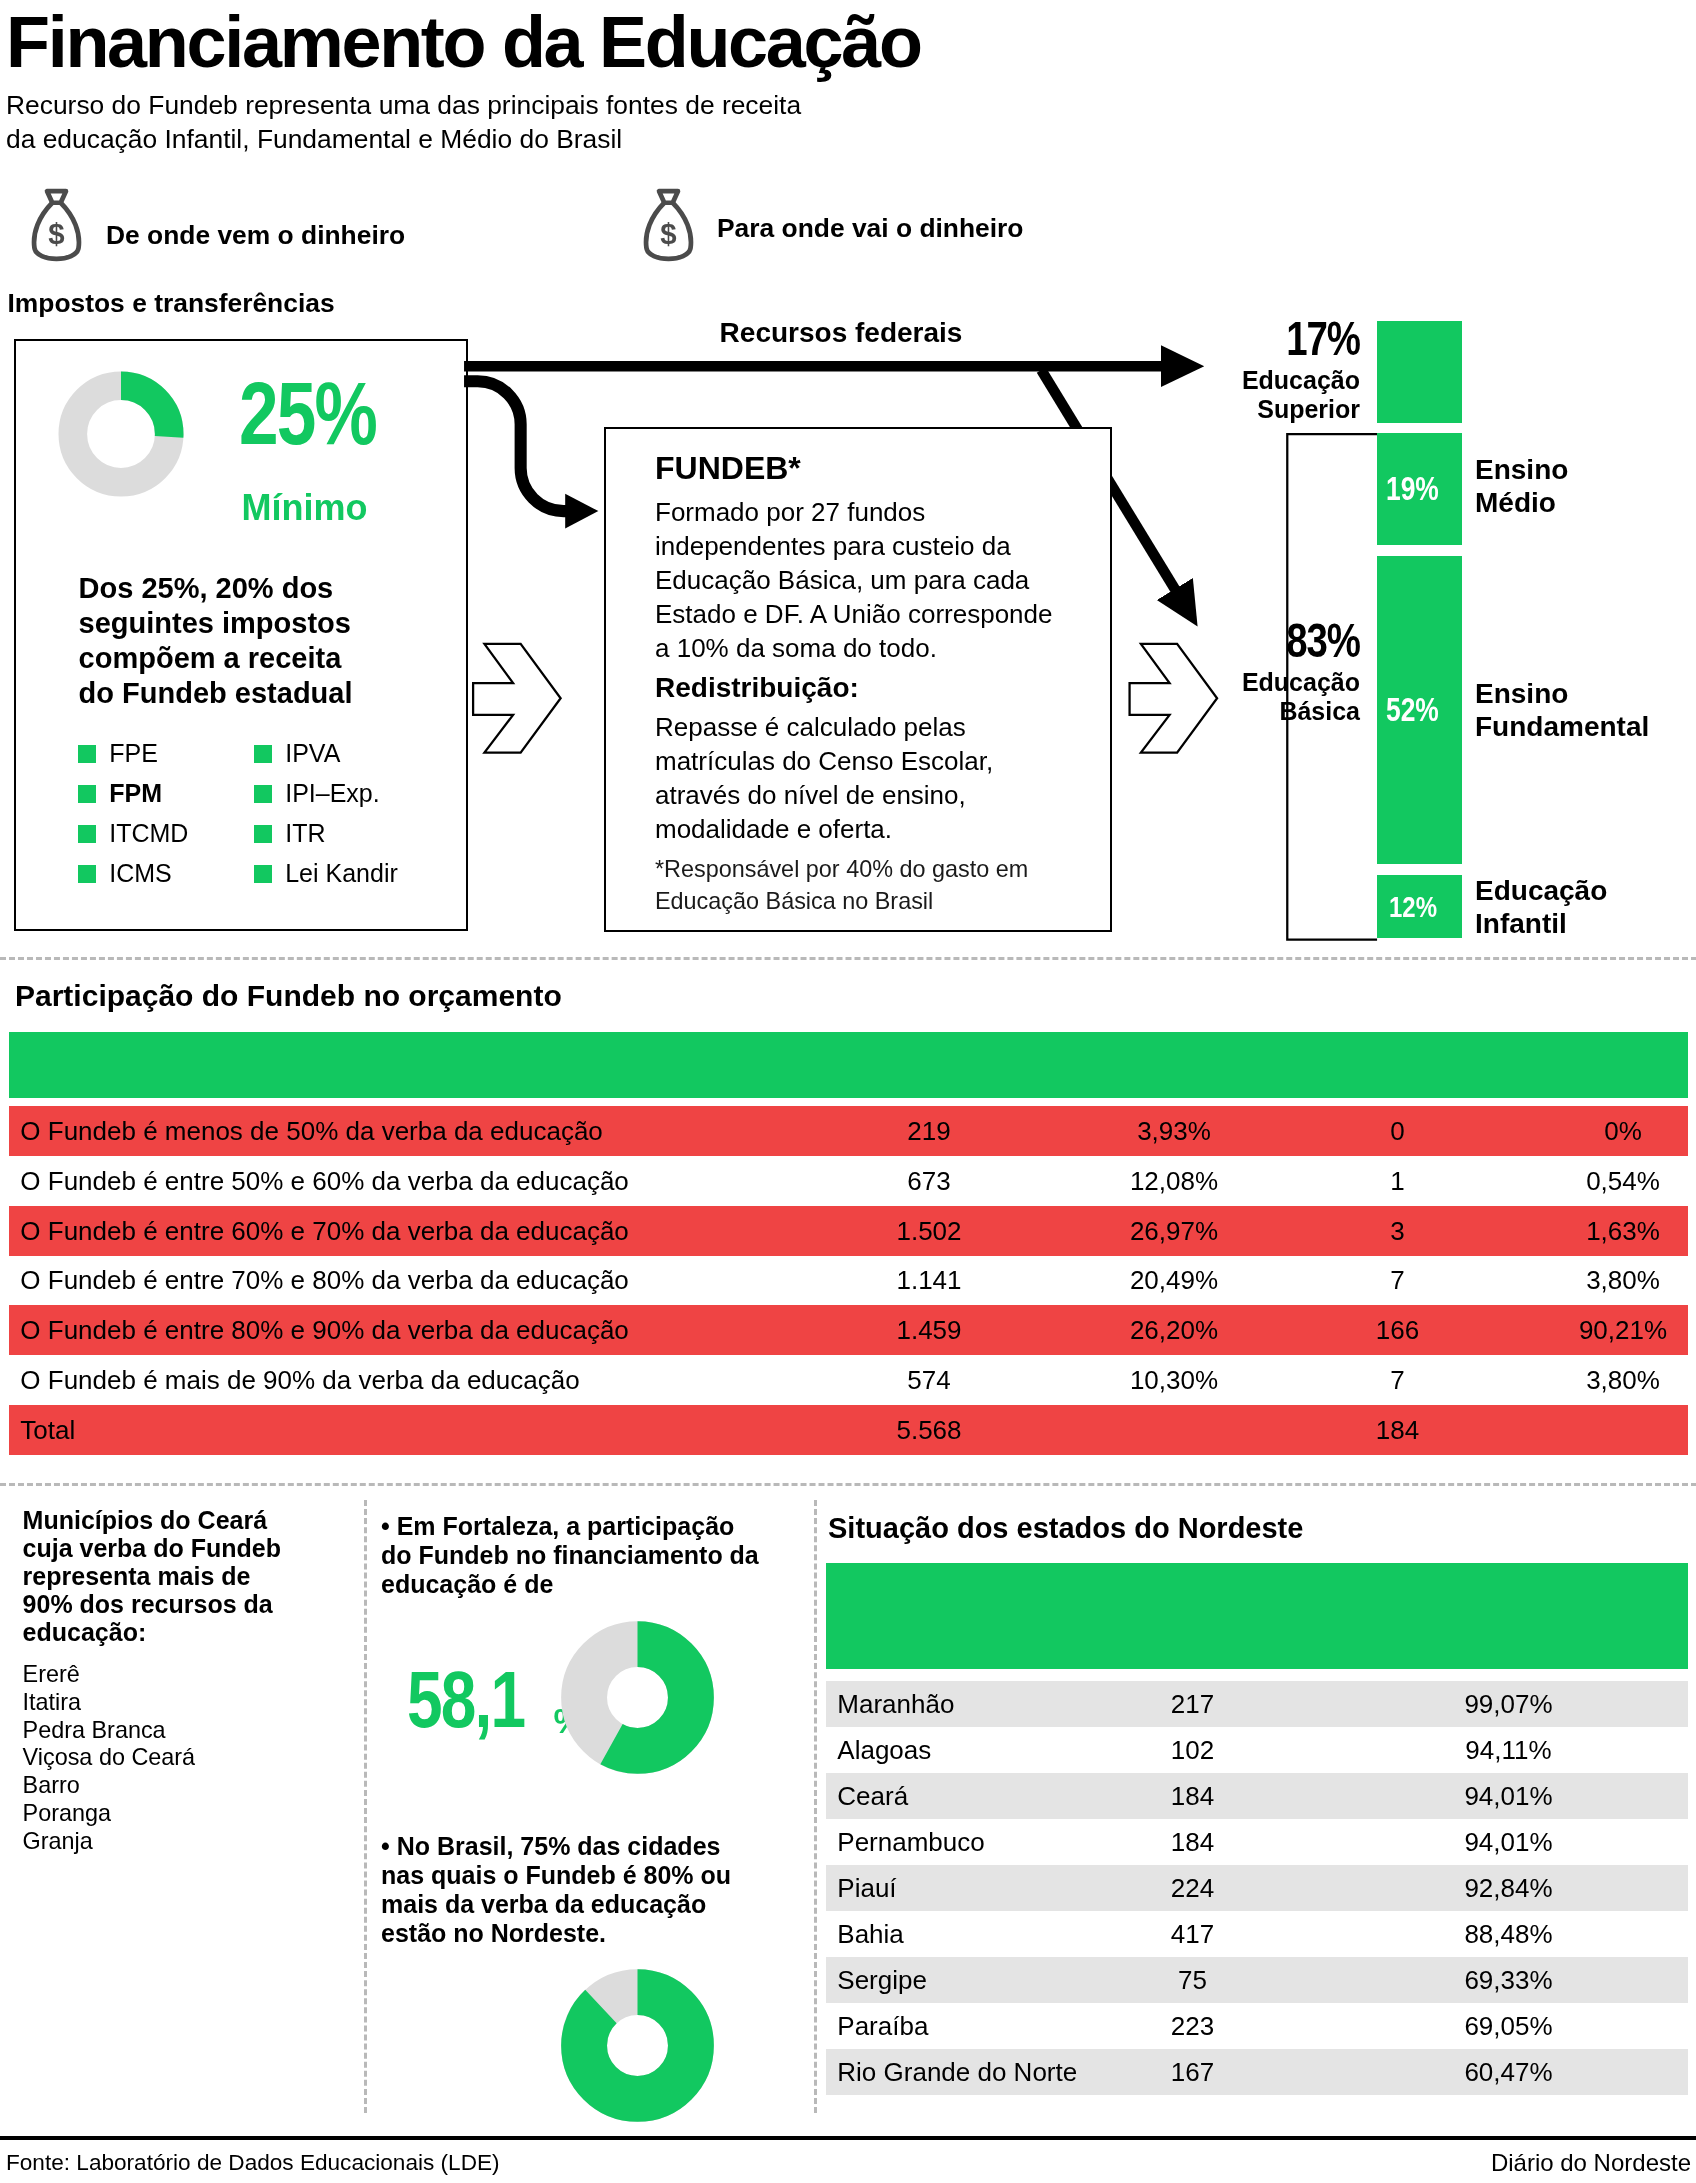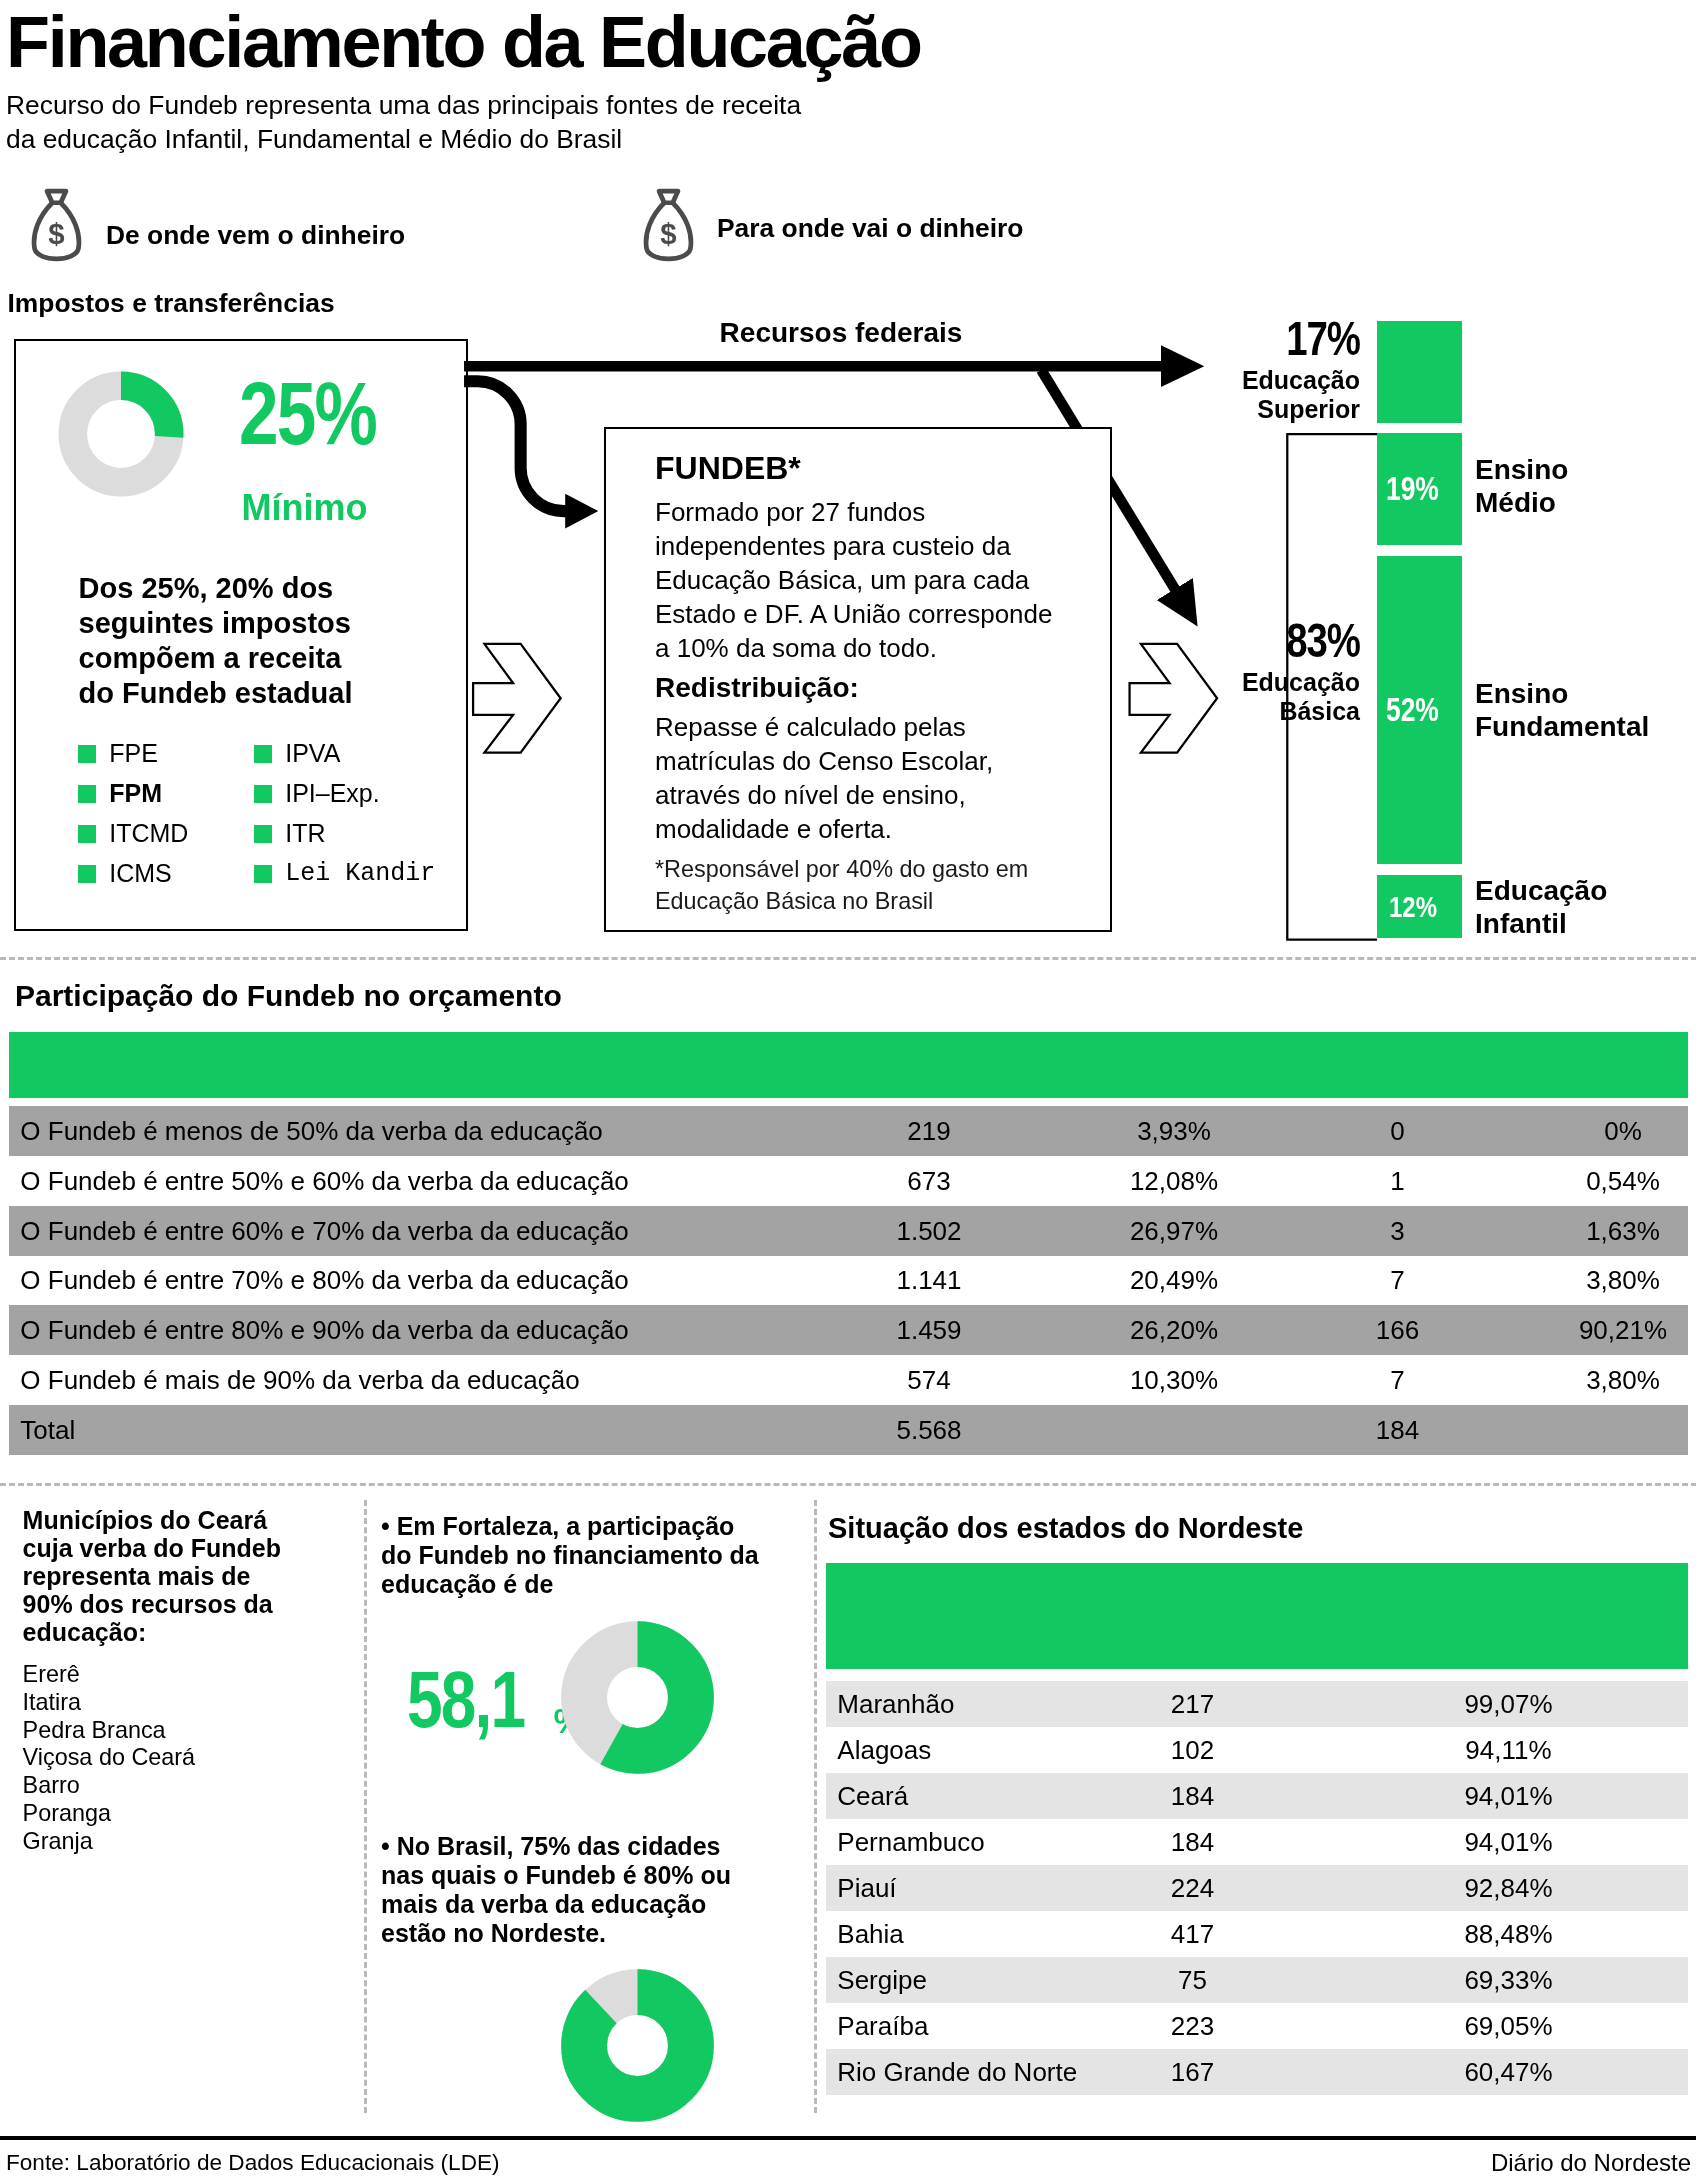--- a/index.html
+++ b/index.html
@@ -23,21 +23,21 @@
   .barBlock{position:absolute;left:1377px;width:85px;background:#12c860;
             display:flex;align-items:center;justify-content:center;}
   .barPct{color:#fff;font-weight:bold;font-size:33px;}
   .sideLabel{font-size:28px;font-weight:bold;line-height:33px;}
   .bigPctLabel{font-size:48px;font-weight:bold;letter-spacing:-1.5px;}
   .pctSub{font-size:25px;font-weight:bold;line-height:29px;}
   .dashedH{position:absolute;left:0;width:1697px;height:0;border-top:3.8px dashed #b9b9b9;}
   .dashedV{position:absolute;width:0;border-left:3px dashed #b9b9b9;}
   .band{position:absolute;background:#12c860;}
   .trow{position:absolute;left:9px;width:1679px;height:50px;}
-  .trow.alt{background:#a3a3a3;}
+  .trow.alt{background:#ef4444;}
   .trow span{position:absolute;top:50%;transform:translateY(-50%);font-size:26px;}
   .trow .lab{left:11.3px;}
   .trow .c1{left:822px;width:196px;text-align:center;}
   .trow .c2{left:1052px;width:226px;text-align:center;}
   .trow .c3{left:1283px;width:211px;text-align:center;}
   .trow .c4{left:1501px;width:226px;text-align:center;}
   .nrow{position:absolute;left:826px;width:862px;height:46px;}
   .nrow.alt{background:#e4e4e4;}
   .nrow span{position:absolute;top:50%;transform:translateY(-50%);font-size:26px;}
   .nrow .lab{left:11.3px;}
@@ -112,21 +112,21 @@
         <span class="legendTxt">IPVA</span>
       </div>
     <div class="legendRow" style="left:238px;top:438px;">
         <span class="sq"></span>
         <span class="legendTxt">IPI–Exp.</span>
       </div>
     <div class="legendRow" style="left:238px;top:478px;">
         <span class="sq"></span>
         <span class="legendTxt">ITR</span>
       </div>
-    <div class="legendRow" style="left:238px;top:518px;font-family:Liberation Mono, monospace;">
+    <div class="legendRow" style="left:238px;top:518px;">
         <span class="sq"></span>
         <span class="legendTxt">Lei Kandir</span>
       </div>
   </div>
 
   <div class="abs b" style="left:709px;top:317px;width:264px;font-size:28px;text-align:center;">Recursos federais</div>
 
   <svg class="abs" style="left:0;top:302px;pointer-events:none;" width="1697" height="717" viewBox="0 0 2249 950">
     <defs>
       <marker id="mA" markerUnits="userSpaceOnUse" markerWidth="70" markerHeight="62" refX="2" refY="30" orient="auto">

